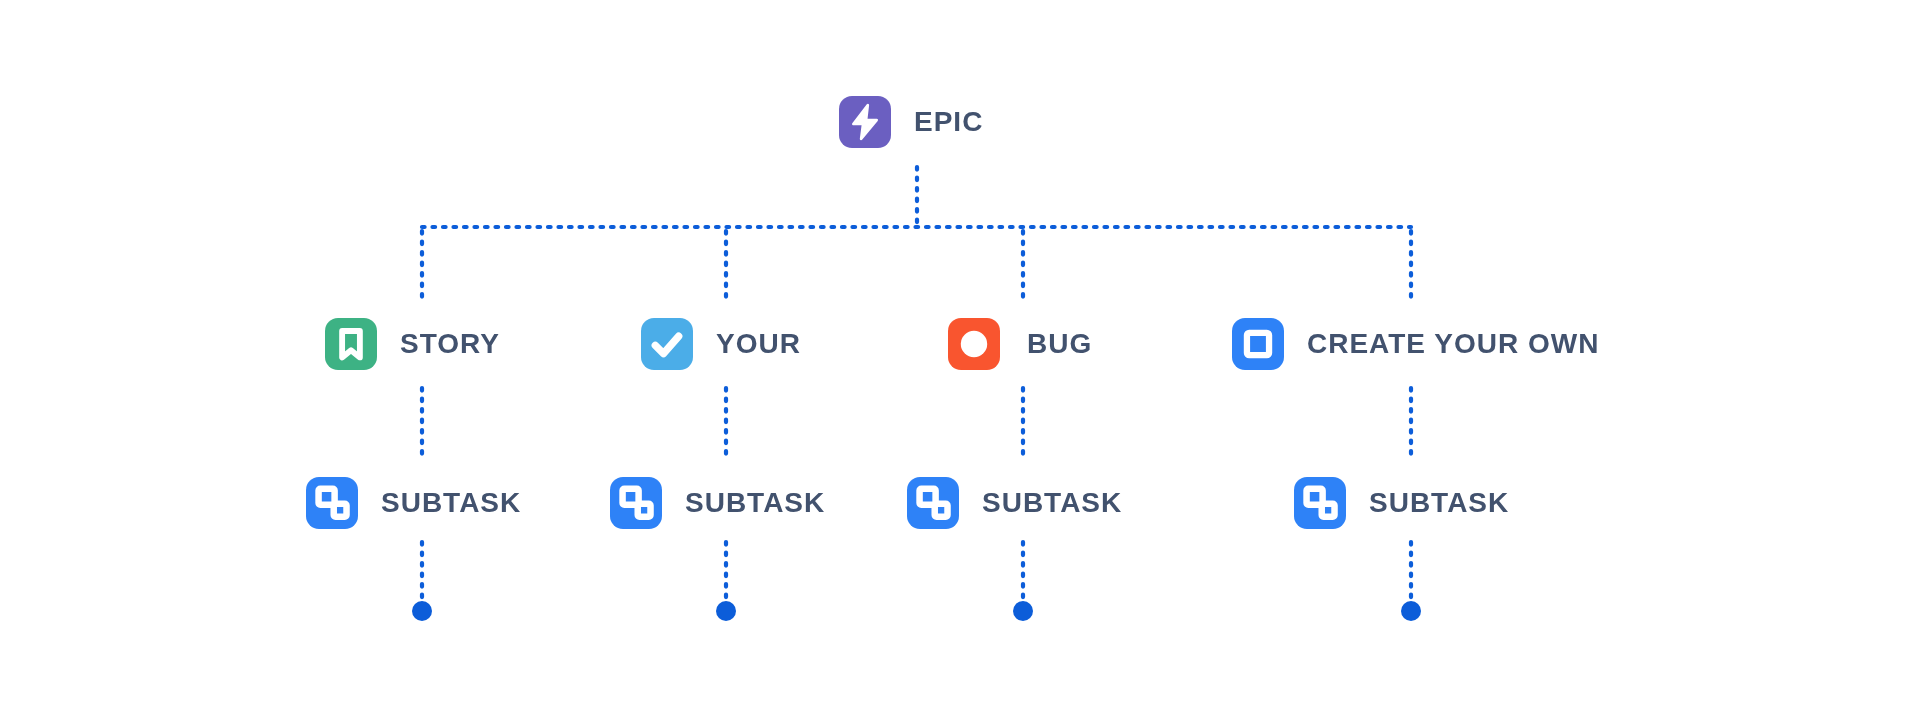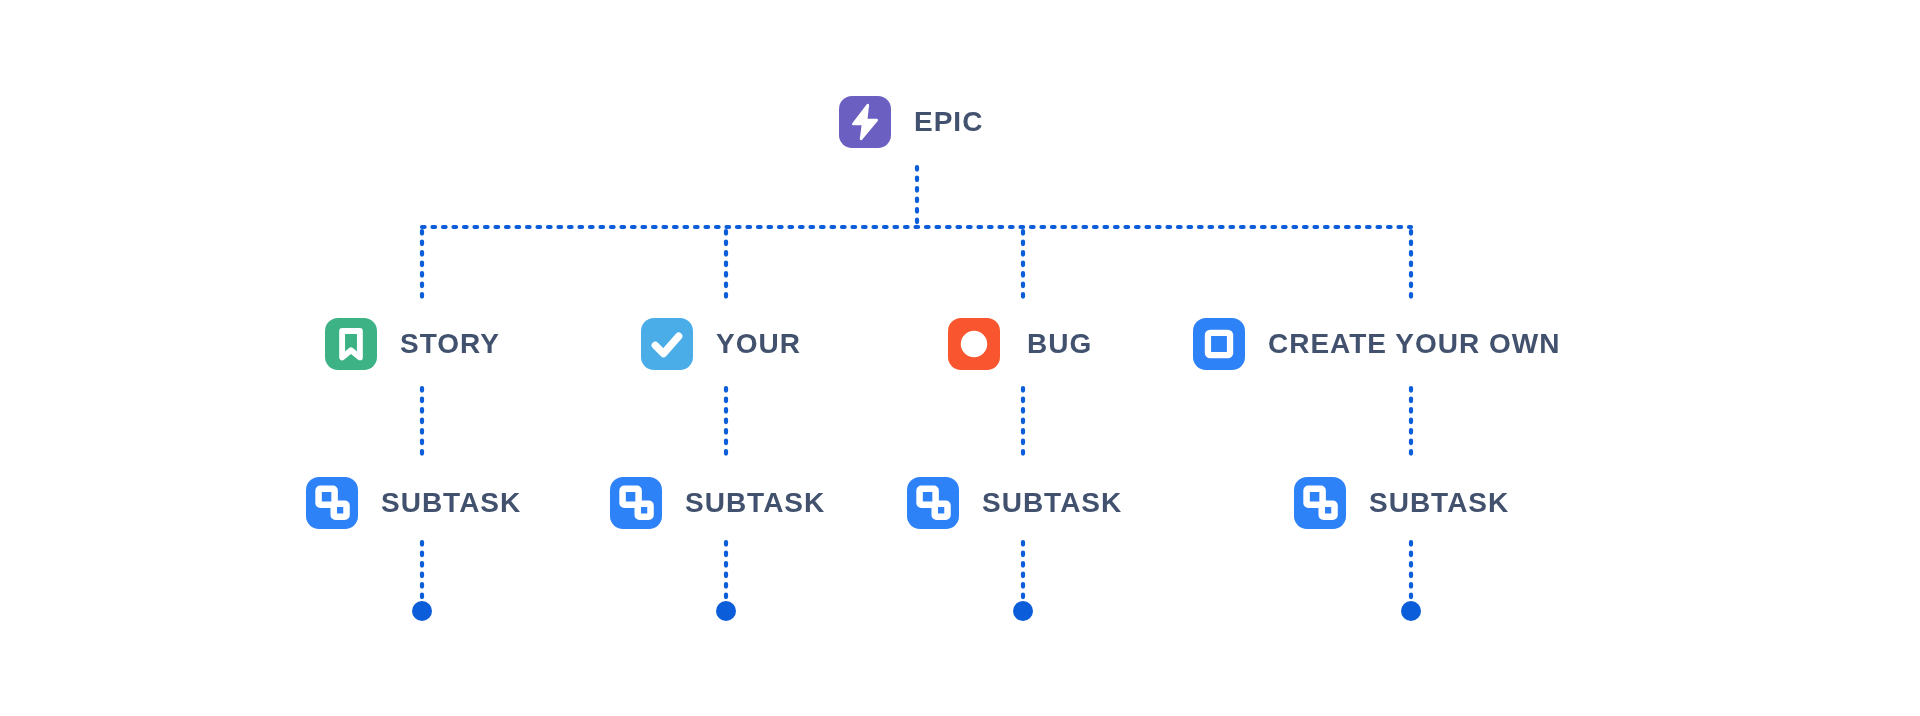--- a/index.html
+++ b/index.html
@@ -107,21 +107,21 @@
 
   <div class="node" style="left:948px; top:318px;gap:27px;">
     <span class="badge bug">
       <svg viewBox="0 0 24 24" xmlns="http://www.w3.org/2000/svg">
         <circle class="glyph-fill" cx="12" cy="12" r="6.1"></circle>
       </svg>
     </span>
     <span class="label">BUG</span>
   </div>
 
-  <div class="node" style="left:1193px; top:318px;">
+  <div class="node" style="left:1232px; top:318px;">
     <span class="badge custom">
       <svg viewBox="0 0 24 24" xmlns="http://www.w3.org/2000/svg">
         <rect class="glyph-stroke" stroke-width="2.9" x="6.9" y="6.9" width="10.2" height="10.2" rx="1"></rect>
       </svg>
     </span>
     <span class="label">CREATE YOUR OWN</span>
   </div>
 
   <div class="node" style="left:306px; top:477px;">
     <span class="badge subtask">

